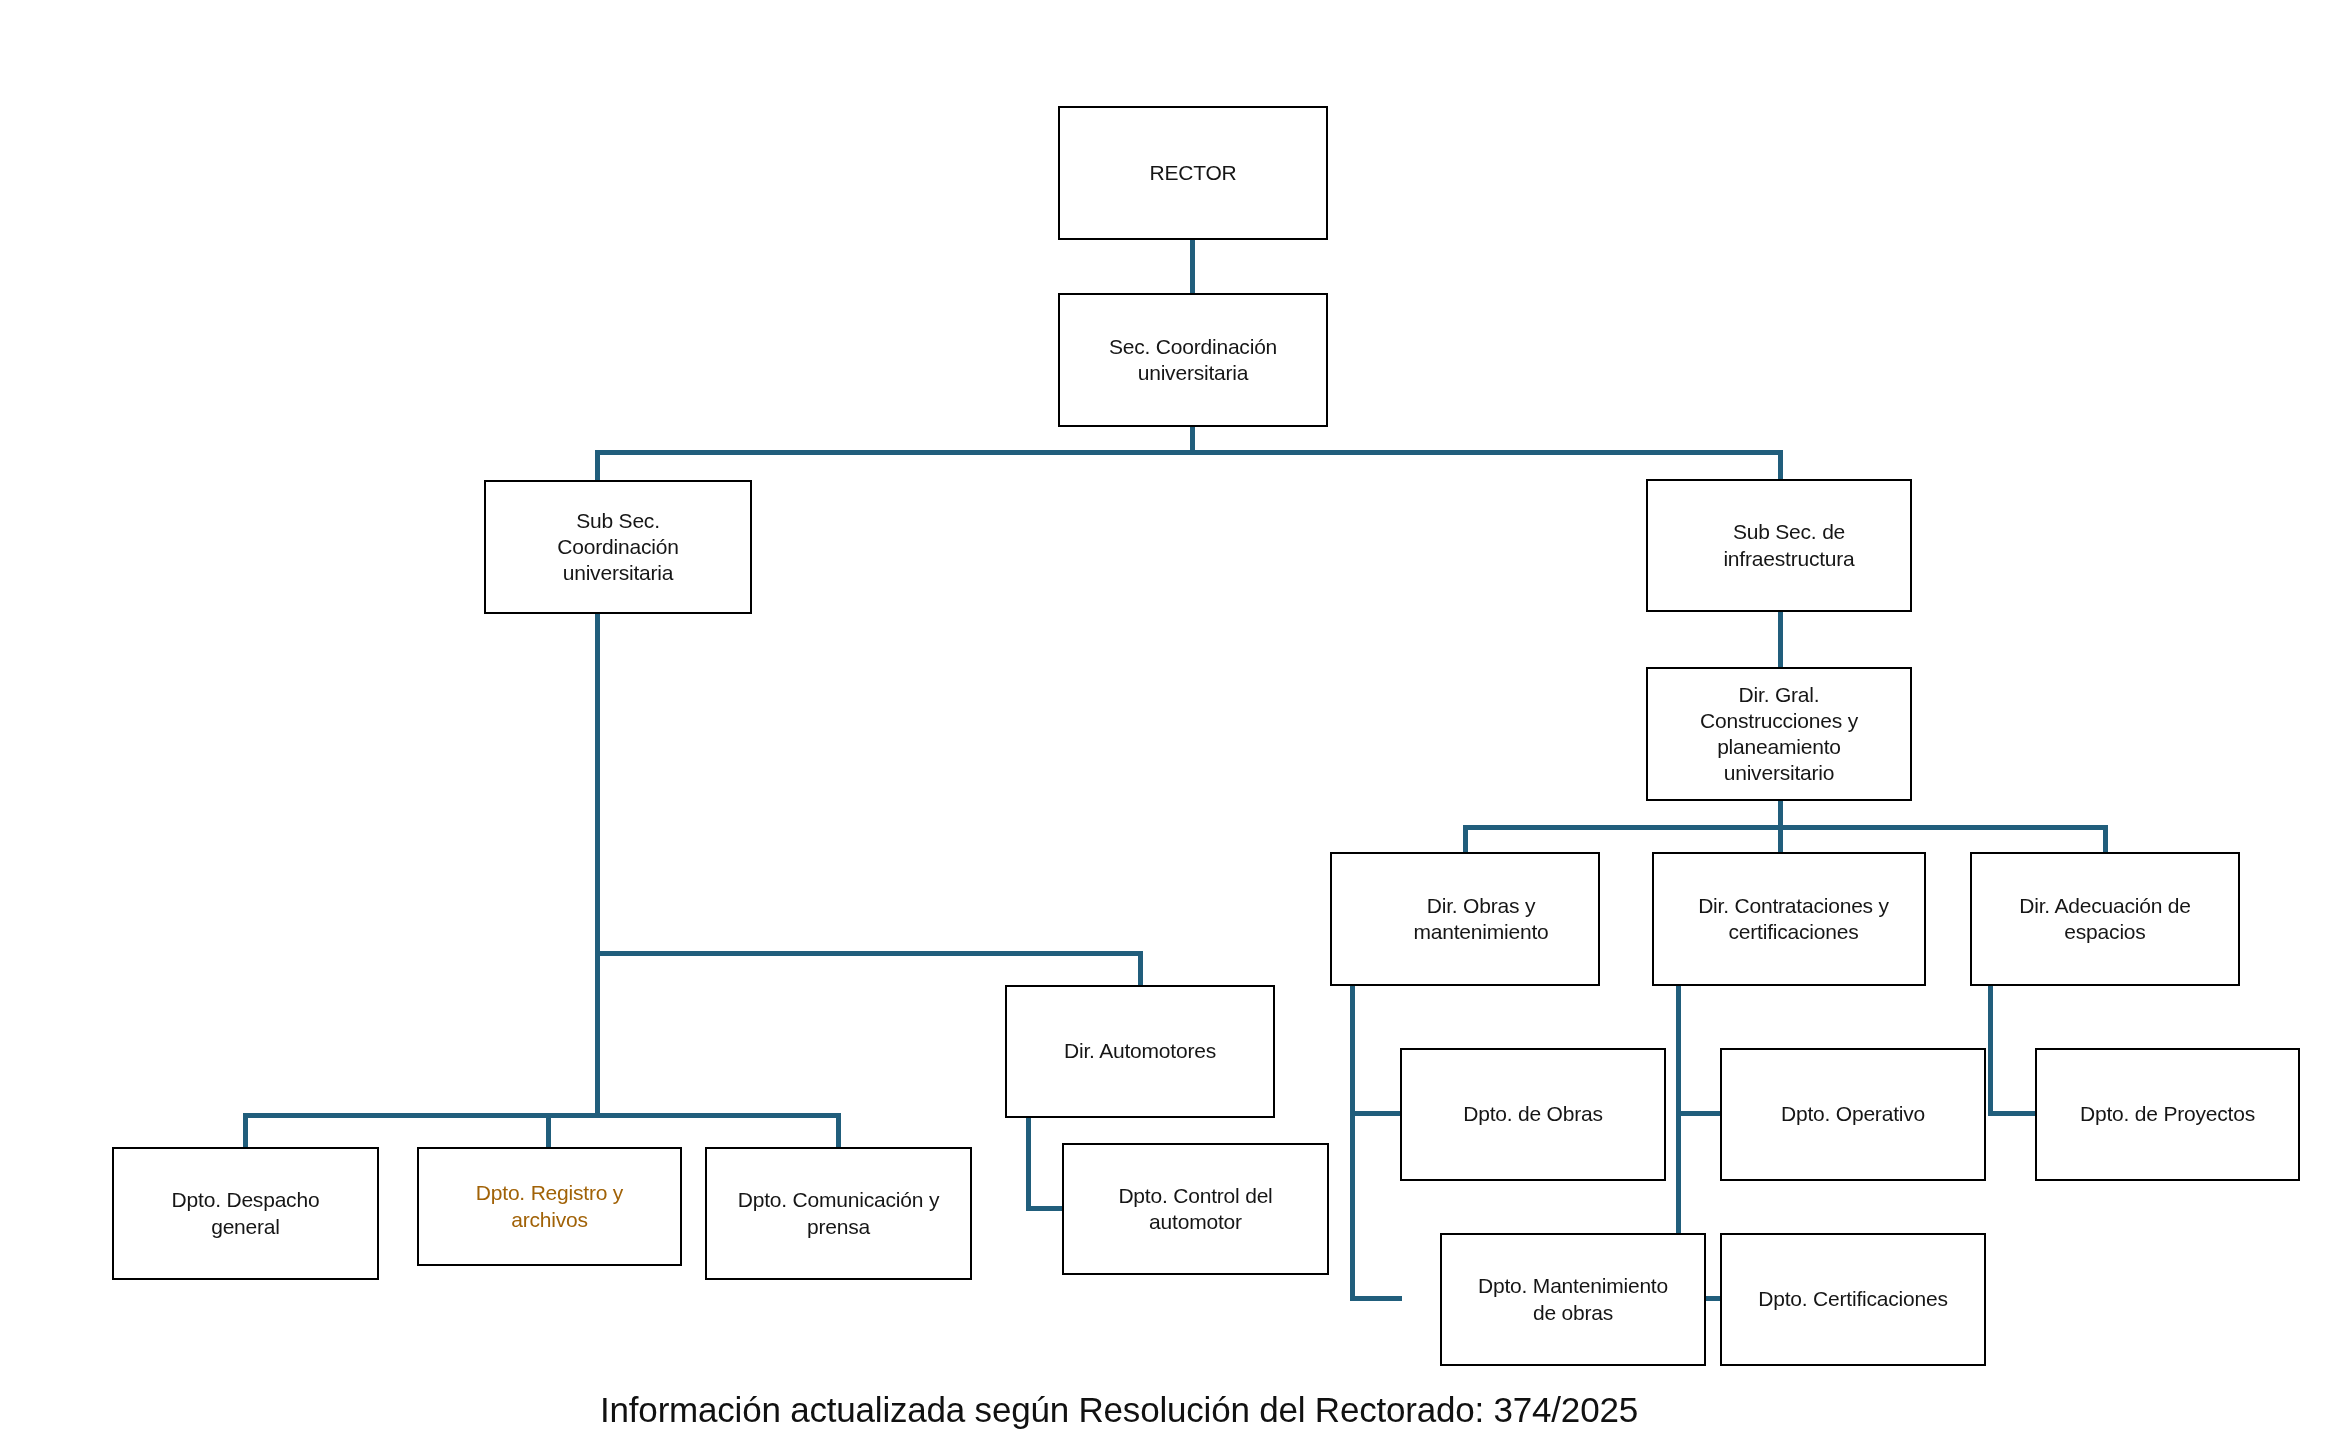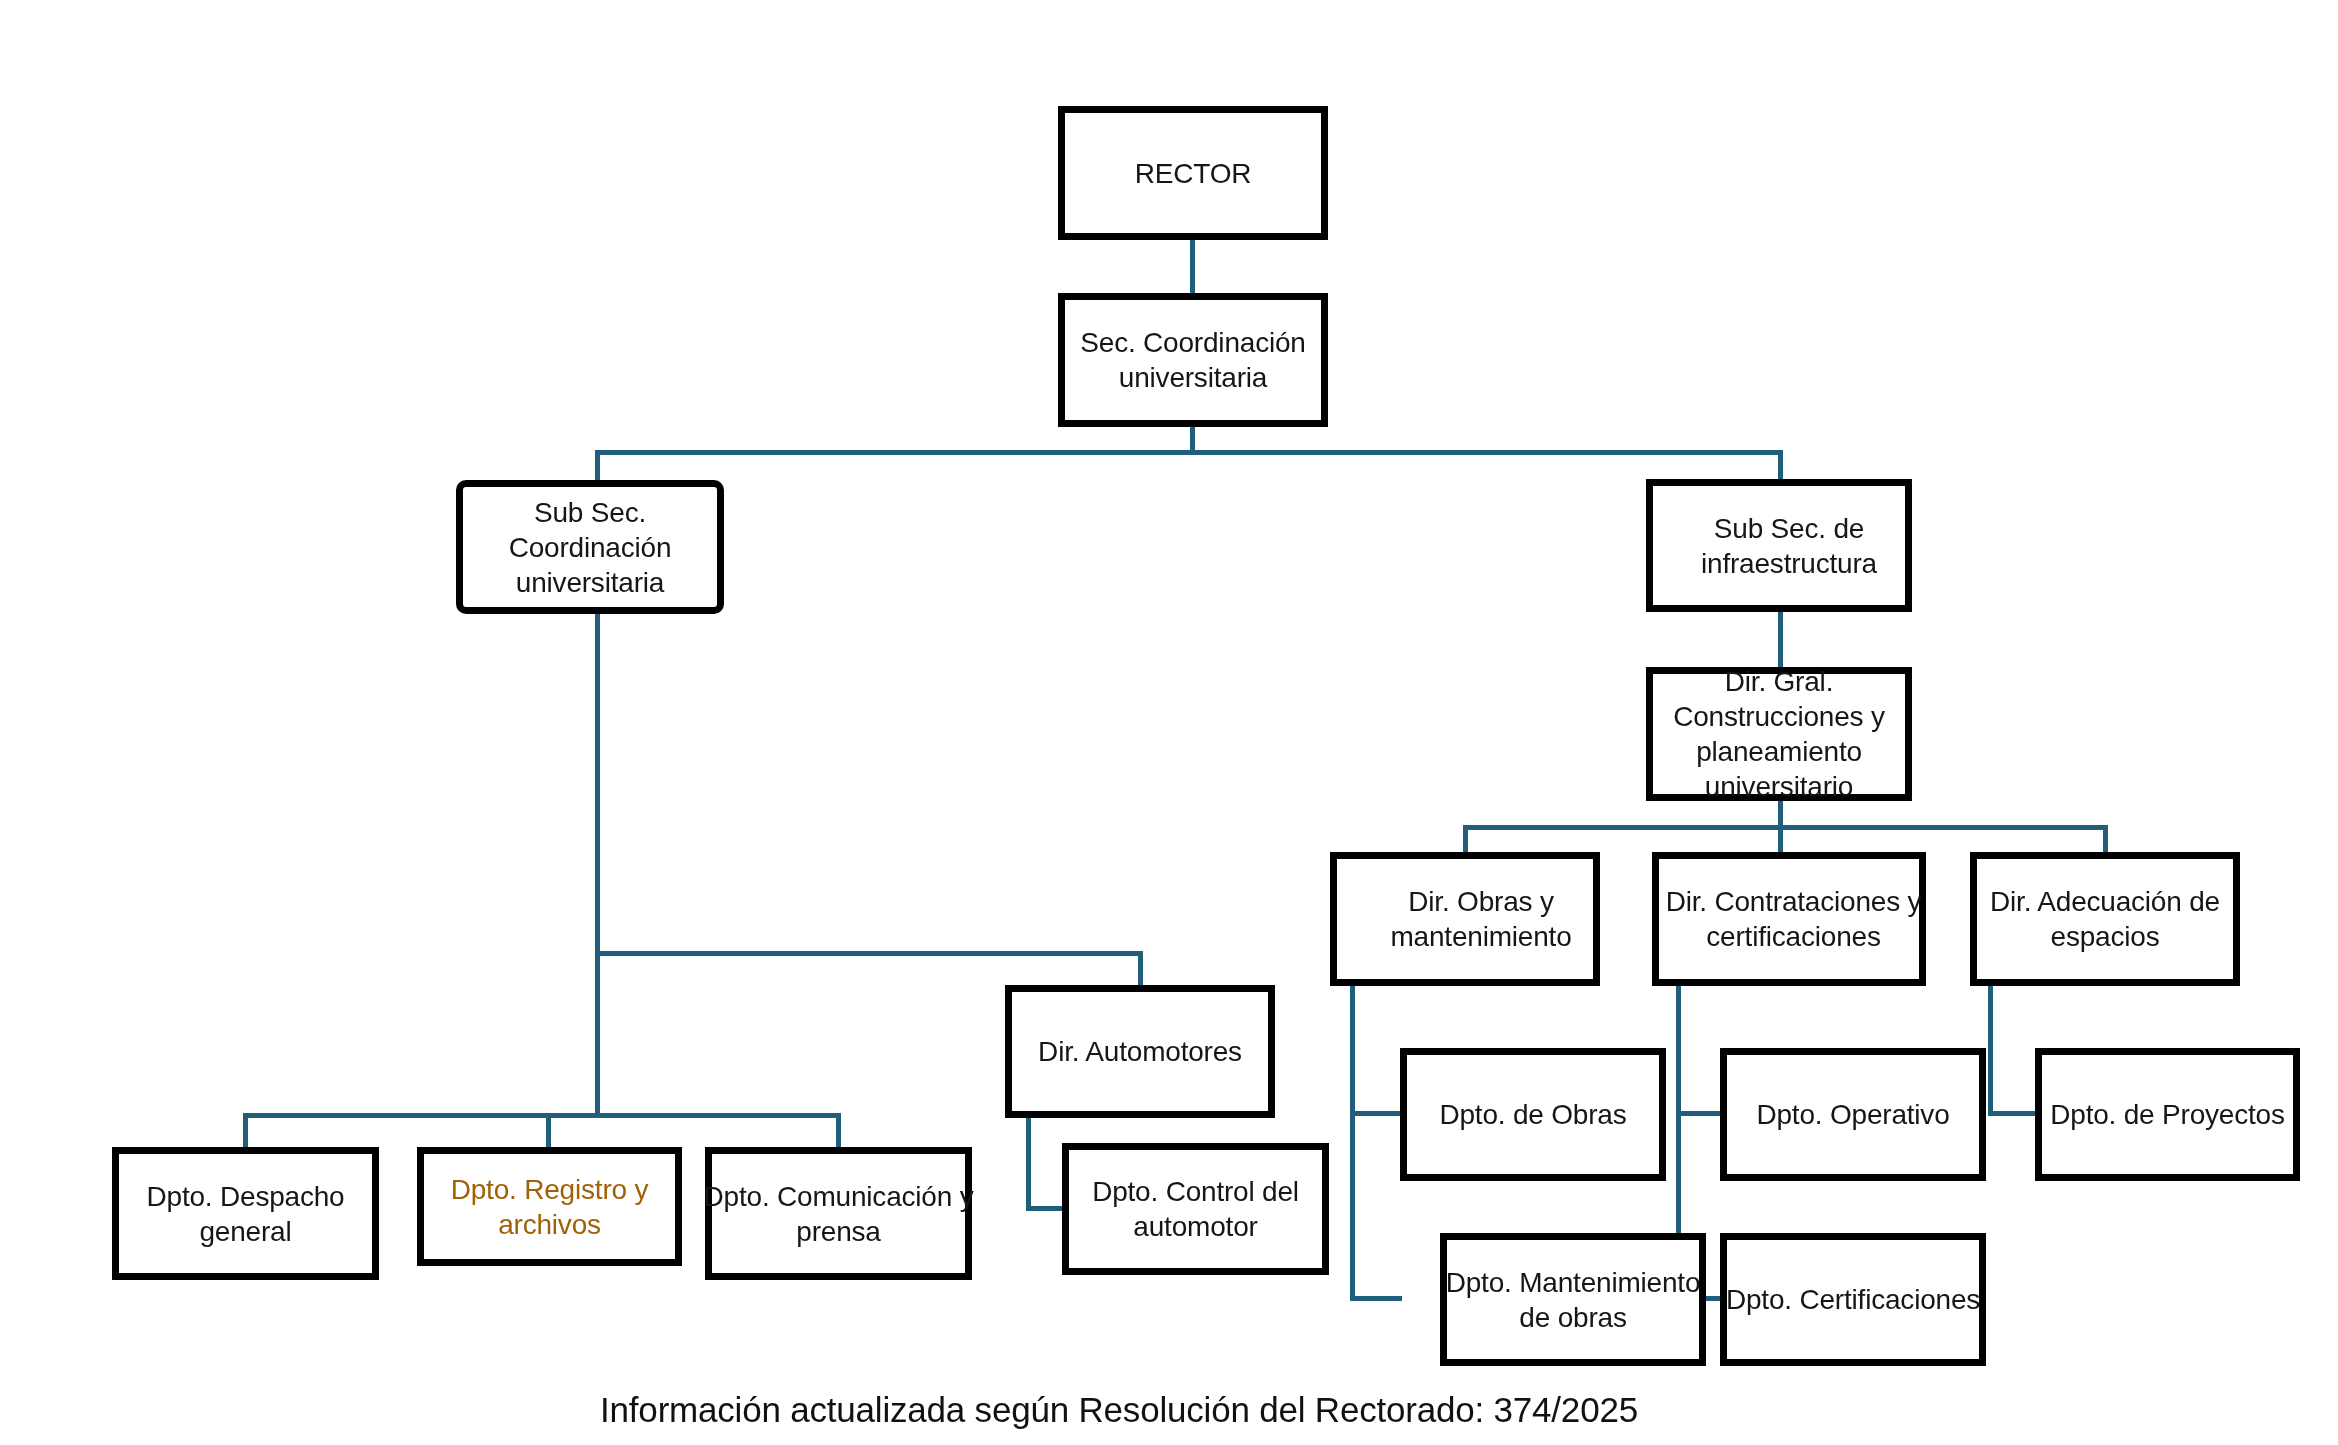--- a/index.html
+++ b/index.html
@@ -2,23 +2,23 @@
 <html style="--line: #215E7C;"><head>
 <meta charset="utf-8">
 <style>
   html,body{margin:0;padding:0;background:#ffffff;}
   #canvas{
     position:relative;width:2338px;height:1445px;background:#ffffff;
     font-family:"Liberation Sans",sans-serif;overflow:hidden;
   }
   .node{
     position:absolute;box-sizing:border-box;
-    border:7px solid #0c4a6e;background:#ffffff;
+    border:2px solid #0c4a6e;background:#ffffff;
     display:flex;align-items:center;justify-content:center;
-    text-align:center;font-size:28px;line-height:1.25;
+    text-align:center;font-size:21px;line-height:1.25;
     letter-spacing:-0.2px;color:#161616;white-space:pre;
   }
   .line{position:absolute;background:var(--line,#215E7C);}
   .footer{
     position:absolute;left:0;top:1390px;width:2238px;text-align:center;
     font-size:35px;color:#111111;letter-spacing:-0.2px;
   }
 </style>
 </head>
 <body>
@@ -61,21 +61,21 @@
     <div class="line" style="left:1676px;top:1111px;width:46px;height:5px"></div>
     <div class="line" style="left:1676px;top:1296px;width:46px;height:5px"></div>
 
     <div class="line" style="left:1988px;top:986px;width:5px;height:130px"></div>
     <div class="line" style="left:1988px;top:1111px;width:49px;height:5px"></div>
   </div>
 
   <div class="node" style="left: 1058px; top: 106px; width: 270px; height: 134px; border-color: rgb(0, 0, 0); background: rgb(255, 255, 255); color: rgb(22, 22, 22);">RECTOR</div>
   <div class="node" style="left: 1058px; top: 293px; width: 270px; height: 134px; border-color: rgb(0, 0, 0); background: rgb(255, 255, 255); color: rgb(22, 22, 22);">Sec. Coordinación
 universitaria</div>
-  <div class="node" style="left: 456px; top: 480px; width: 268px; height: 134px; border-color: rgb(0, 0, 0); background: rgb(255, 255, 255); color: rgb(22, 22, 22); border-radius: 10px;">Sub Sec.
+  <div class="node" style="left: 484px; top: 480px; width: 268px; height: 134px; border-color: rgb(0, 0, 0); background: rgb(255, 255, 255); color: rgb(22, 22, 22);">Sub Sec.
 Coordinación
 universitaria</div>
   <div class="node" style="left: 1646px; top: 479px; width: 266px; height: 133px; border-color: rgb(0, 0, 0); background: rgb(255, 255, 255); color: rgb(22, 22, 22); padding-left: 20px;">Sub Sec. de
 infraestructura</div>
   <div class="node" style="left: 1646px; top: 667px; width: 266px; height: 134px; border-color: rgb(0, 0, 0); background: rgb(255, 255, 255); color: rgb(22, 22, 22);">Dir. Gral.
 Construcciones y
 planeamiento
 universitario</div>
   <div class="node" style="left: 1330px; top: 852px; width: 270px; height: 134px; border-color: rgb(0, 0, 0); background: rgb(255, 255, 255); color: rgb(22, 22, 22); padding-left: 32px;">Dir. Obras y
 mantenimiento</div>

